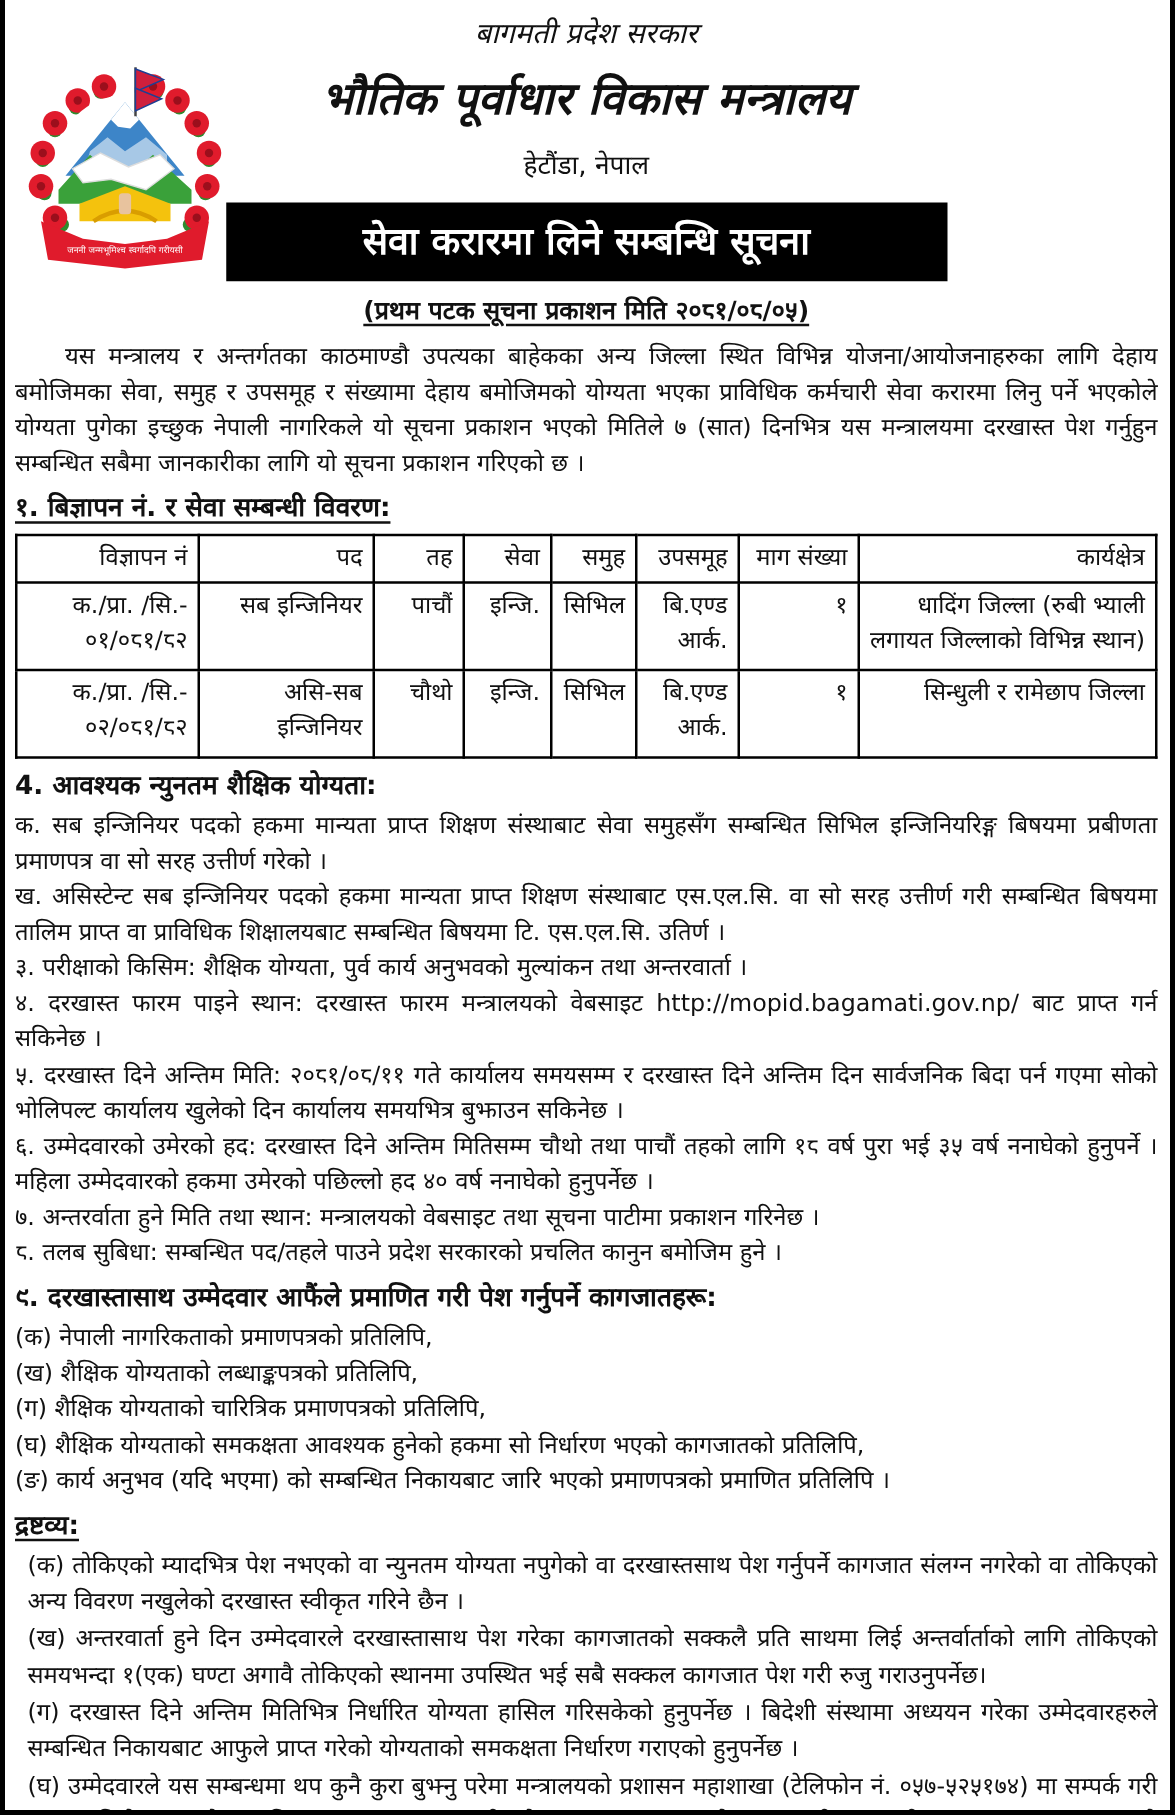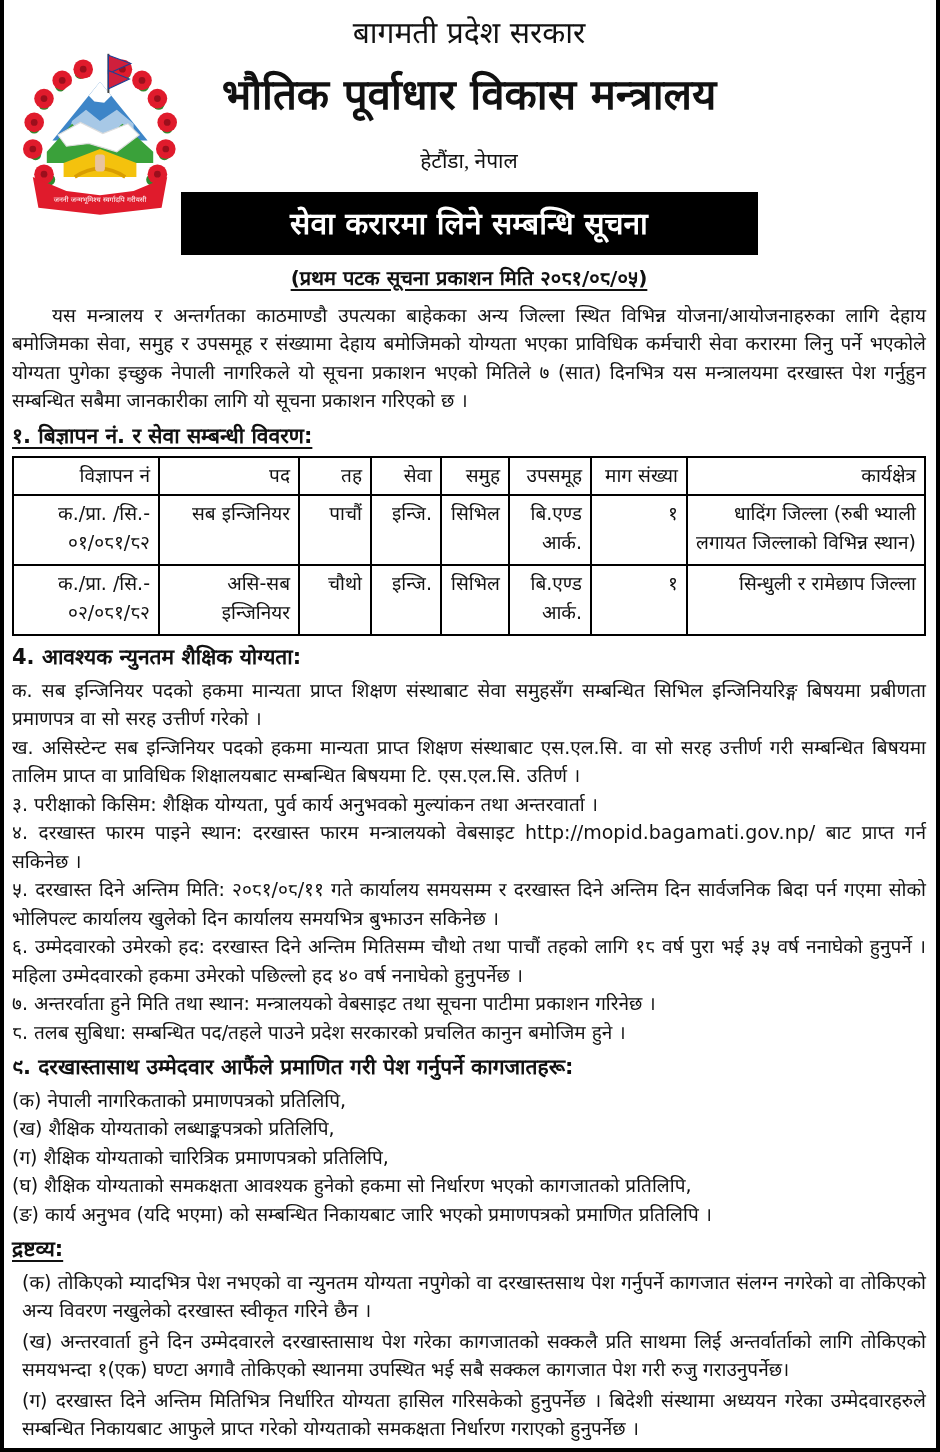--- a/index.html
+++ b/index.html
@@ -12,23 +12,23 @@
     font-family:"DejaVu Sans",sans-serif;
     border-left:4px solid #000;
     border-right:4px solid #000;
     border-bottom:4px solid #000;
     padding:6px 10px 8px 8px;
     overflow:hidden;
     font-size:19px;
     line-height:1.5;
   }
   .hdr{text-align:center;}
-  .gov-line{font-size:30px;margin-top:4px;}
-  .ministry{font-size:42px;font-weight:bold;margin-top:8px;}
-  .location{font-size:21px;margin-top:20px;font-family:Liberation Serif, serif;}
+  .gov-line{font-size:23px;margin-top:4px;font-style:italic;}
+  .ministry{font-size:36px;font-weight:bold;margin-top:8px;font-style:italic;}
+  .location{font-size:21px;margin-top:10px;}
   .banner{
     display:block;width:577px;margin:14px auto 0 auto;
     background:#000;color:#fff;
     font-size:30px;font-weight:bold;
     text-align:center;padding:9px 4px;
     box-sizing:border-box;
   }
   .pub-line{
     font-size:20px;font-weight:600;
     margin-top:8px;

